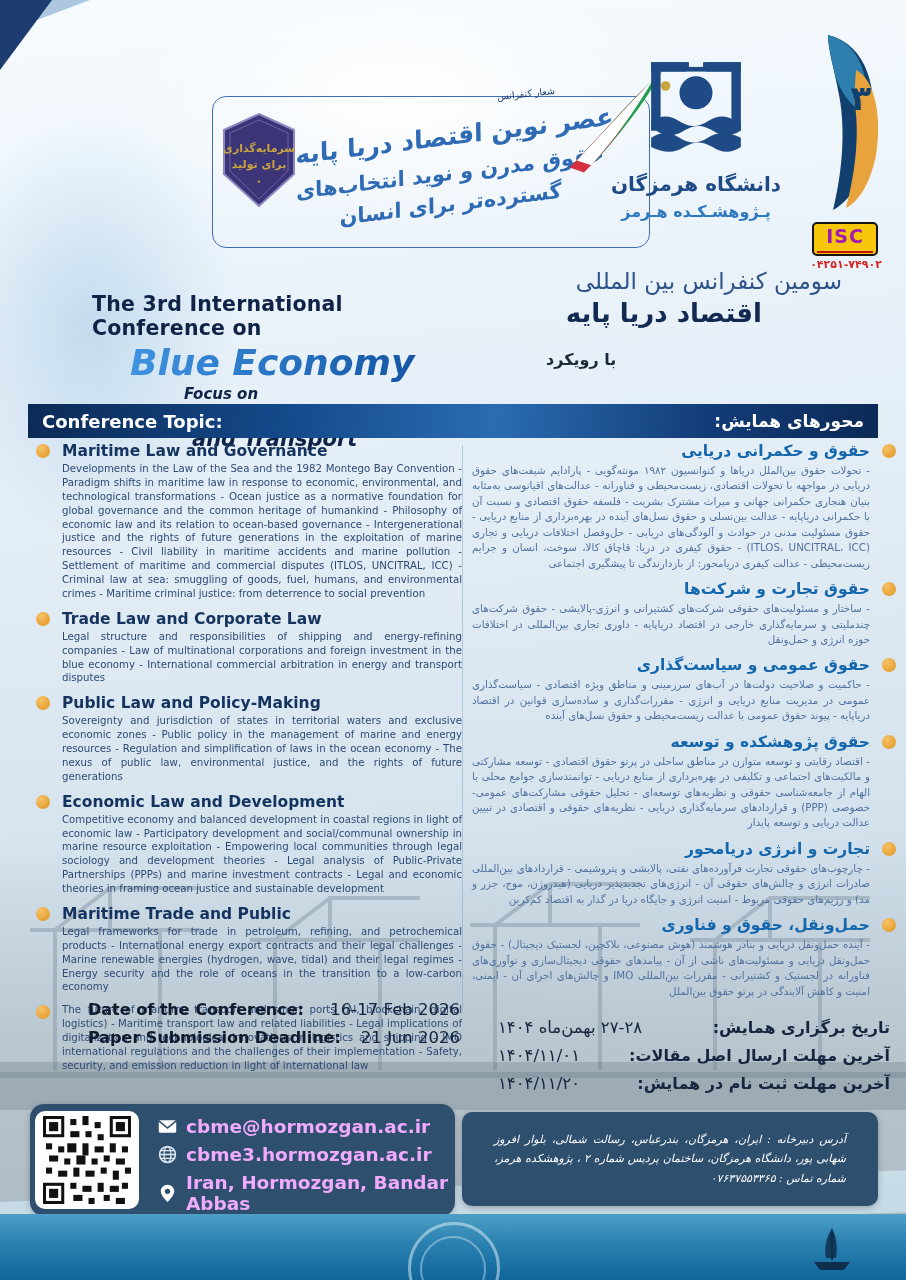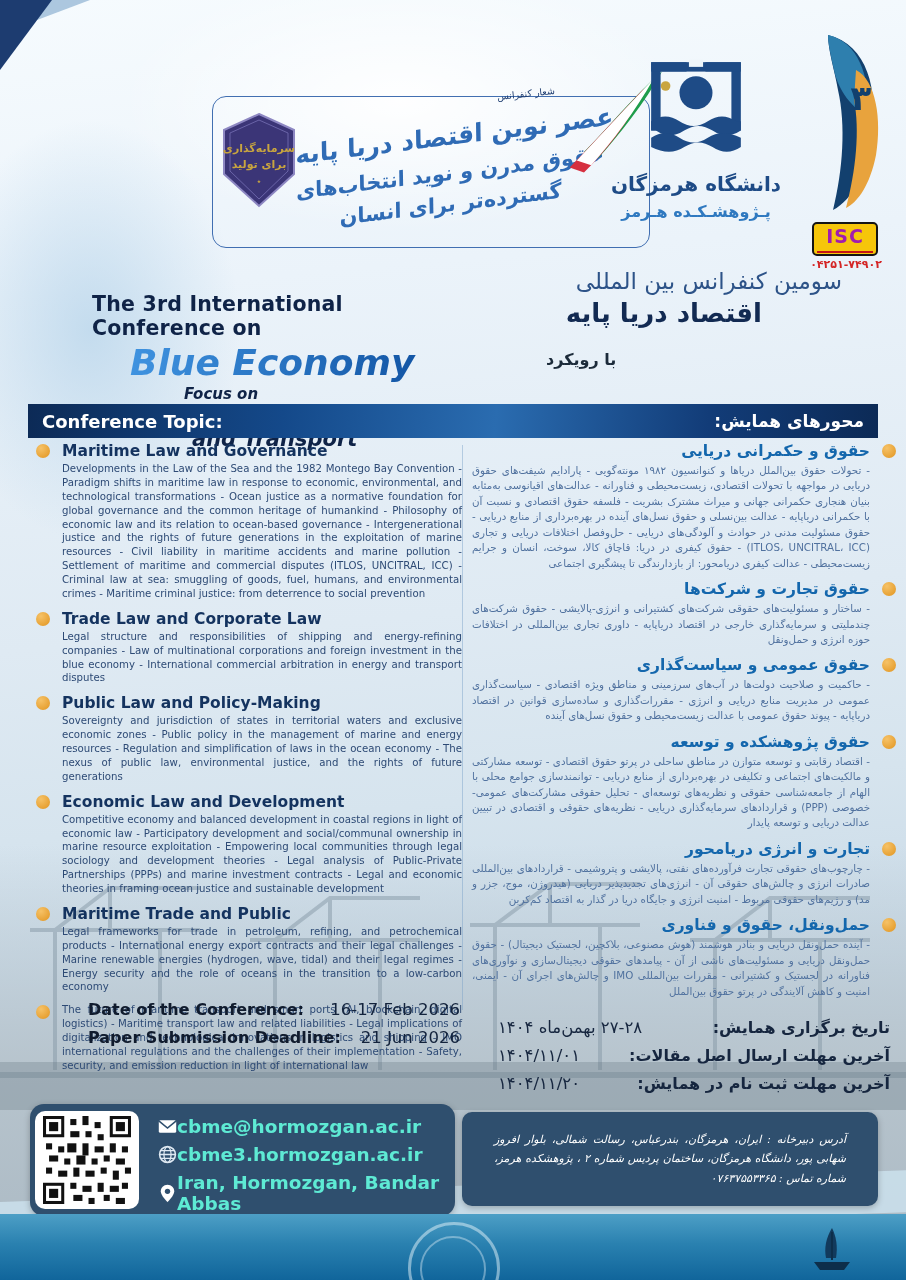--- a/index.html
+++ b/index.html
@@ -94,21 +94,21 @@
   .dates-fa .dlabel,.dates-fa .dvalue{color:#16263f;}
 
   
   .contact-wrap{position:absolute;left:30px;right:28px;top:1104px;height:112px;display:flex;gap:7px;}
   .contact-left{position:relative;width:425px;background:#2f4f6e;border-radius:14px;
     box-shadow:0 2px 6px rgba(0,0,0,.25);}
   .contact-right{position:relative;flex:1;background:#2f4f6e;border-radius:10px;margin:8px 0 10px 0;
     box-shadow:0 2px 6px rgba(0,0,0,.25);display:flex;align-items:center;}
   .qr-card{position:absolute;left:5px;top:7px;width:104px;height:98px;background:#fff;border-radius:10px;padding:5px;box-sizing:border-box;}
   .contact-lines{position:absolute;left:128px;top:12px;}
-  .cline{display:flex;align-items:center;margin-bottom:7px;color:#5eead4;font-size:18.5px;font-weight:bold;}
+  .cline{display:flex;align-items:center;gap:9px;margin-bottom:7px;color:#f0abfc;font-size:18.5px;font-weight:bold;}
   .cicon{width:19px;height:19px;flex:0 0 19px;}
   .addr-fa{direction:rtl;color:#fff;font-size:11px;line-height:1.75;text-align:justify;padding:0 32px;width:100%;box-sizing:border-box;font-style:italic;}
 
   
   .sea{position:absolute;left:0;bottom:0;width:906px;height:66px;
     background:linear-gradient(180deg,#4d9fc6 0%,#2a81b0 45%,#10659b 100%);}
   .sea-ring{position:absolute;left:408px;bottom:-34px;width:86px;height:86px;border-radius:50%;
     border:3px solid rgba(230,243,250,.5);}
   .sea-ring2{position:absolute;left:420px;bottom:-22px;width:62px;height:62px;border-radius:50%;
     border:2px solid rgba(230,243,250,.4);}

